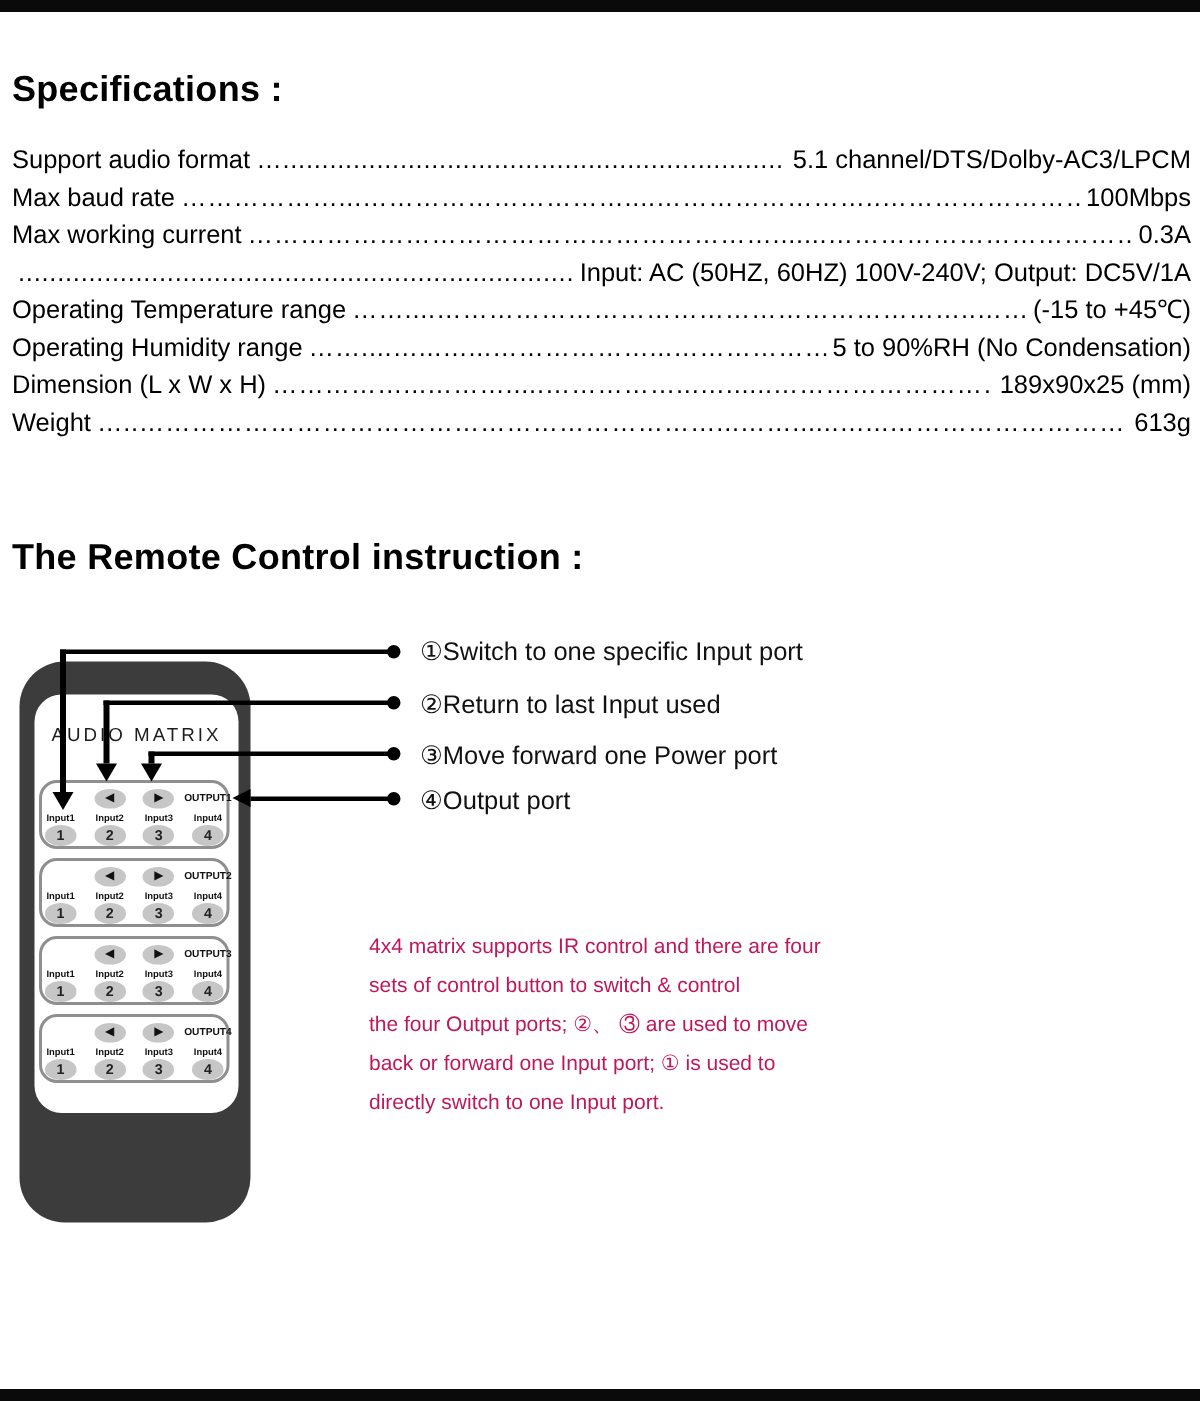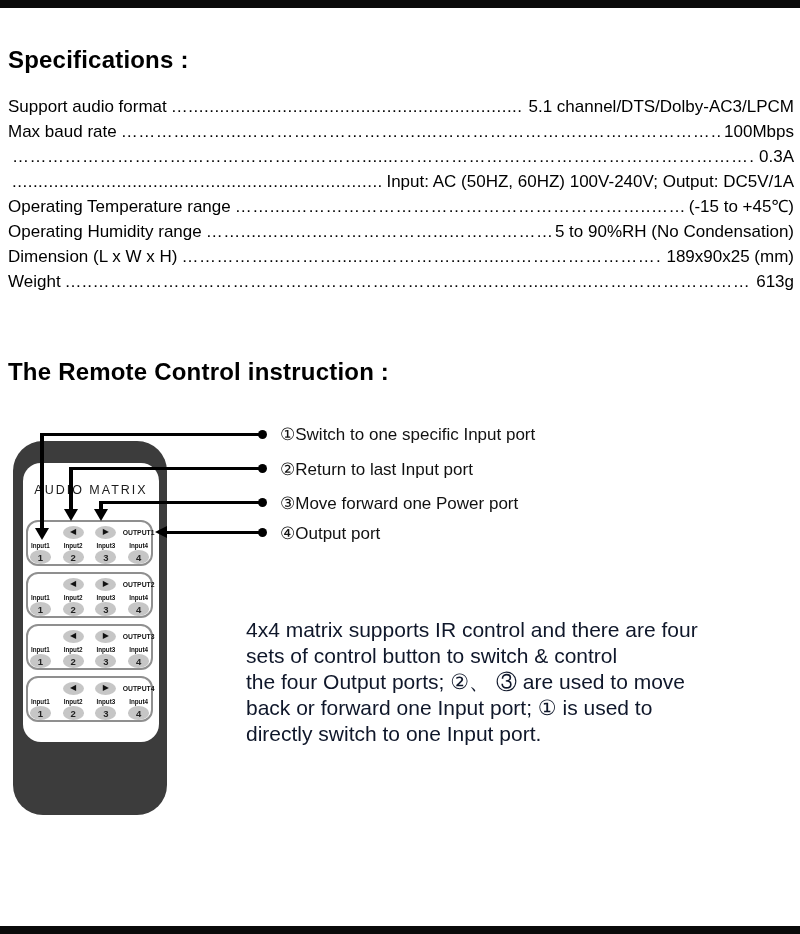--- a/index.html
+++ b/index.html
@@ -56,21 +56,21 @@
   .arrow-left { position:absolute; width:0; height:0;
                 border-top:6.5px solid transparent; border-bottom:6.5px solid transparent;
                 border-right:12px solid #000; }
   .bullet { position:absolute; width:9px; height:9px; background:#000; border-radius:50%; }
 
   .callout { position:absolute; left:280px; font-size:17px; color:#111; }
   #callout-1 { top:424px; } #callout-2 { top:459px; }
   #callout-3 { top:493px; } #callout-4 { top:523px; }
 
   .paragraph { position:absolute; left:246px; top:617px; width:480px;
-               font-size:21px; line-height:26px; white-space:pre-line; color:#0f172a; }
+               font-size:14px; line-height:26px; white-space:pre-line; color:#be185d; }
 </style>
 </head>
 <body>
 
 <div class="bar top"></div>
 <div class="bar bottom"></div>
 
 <h1 class="heading" id="spec-heading">Specifications :</h1>
 
 <div class="spec-rows">
@@ -78,20 +78,21 @@
     <span class="spec-label">Support audio format</span>
     <span class="spec-leader">…........................................................................................................................................</span>
     <span class="spec-value">5.1 channel/DTS/Dolby-AC3/LPCM</span>
   </div>
   <div class="spec-row">
     <span class="spec-label">Max baud rate</span>
     <span class="spec-leader">………………...…………………………....……………………..………………………………………………………</span>
     <span class="spec-value">100Mbps</span>
   </div>
   <div class="spec-row">
+    <span class="spec-label">Max working current</span>
     <span class="spec-leader">…………………………………………………….......…………………………………………………………</span>
     <span class="spec-value">0.3A</span>
   </div>
   <div class="spec-row">
     <span class="spec-leader">............................................................................</span>
     <span class="spec-value">Input: AC (50HZ, 60HZ) 100V-240V; Output: DC5V/1A</span>
   </div>
   <div class="spec-row">
     <span class="spec-label">Operating Temperature range</span>
     <span class="spec-leader">……....……………………………………………………..……………………………………</span>
@@ -235,21 +236,21 @@
 <div class="hline" style="left:99px; top:501px; width:163px;"></div>
 <div class="vline" style="left:99px; top:501px; height:8px;"></div>
 <div class="arrow-down" style="left:94px; top:509px;"></div>
 <div class="bullet" style="left:258px; top:498px;"></div>
 
 <div class="hline" style="left:167px; top:531px; width:95px;"></div>
 <div class="arrow-left" style="left:155px; top:526px;"></div>
 <div class="bullet" style="left:258px; top:528px;"></div>
 
 <div class="callout" id="callout-1">①Switch to one specific Input port</div>
-<div class="callout" id="callout-2">②Return to last Input port</div>
+<div class="callout" id="callout-2">②Return to last Input used</div>
 <div class="callout" id="callout-3">③Move forward one Power port</div>
 <div class="callout" id="callout-4">④Output port</div>
 
 <div class="paragraph">4x4 matrix supports IR control and there are four
 sets of control button to switch &amp; control
 the four Output ports; ②、 ③ are used to move
 back or forward one Input port; ① is used to
 directly switch to one Input port.</div>
 
 </body></html>

